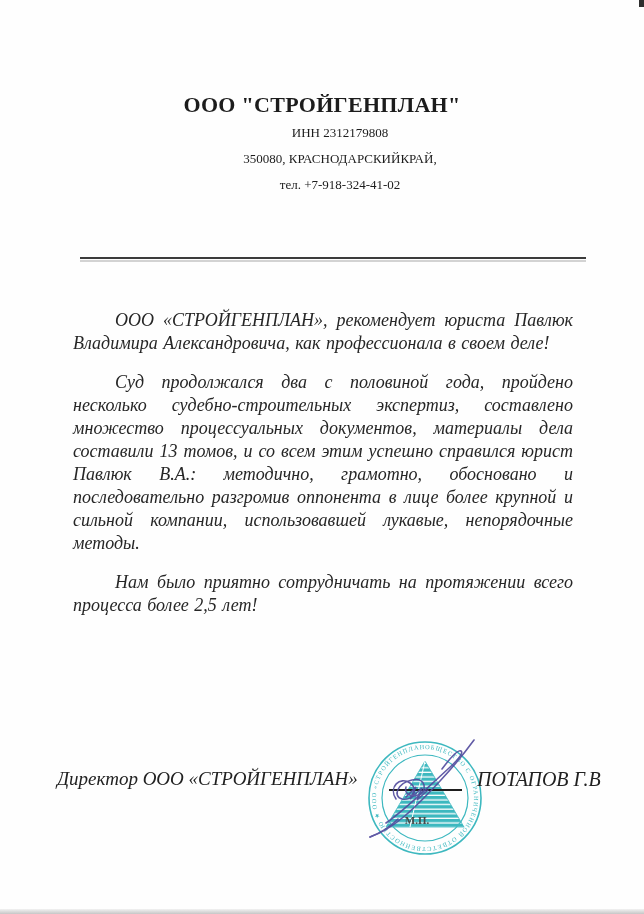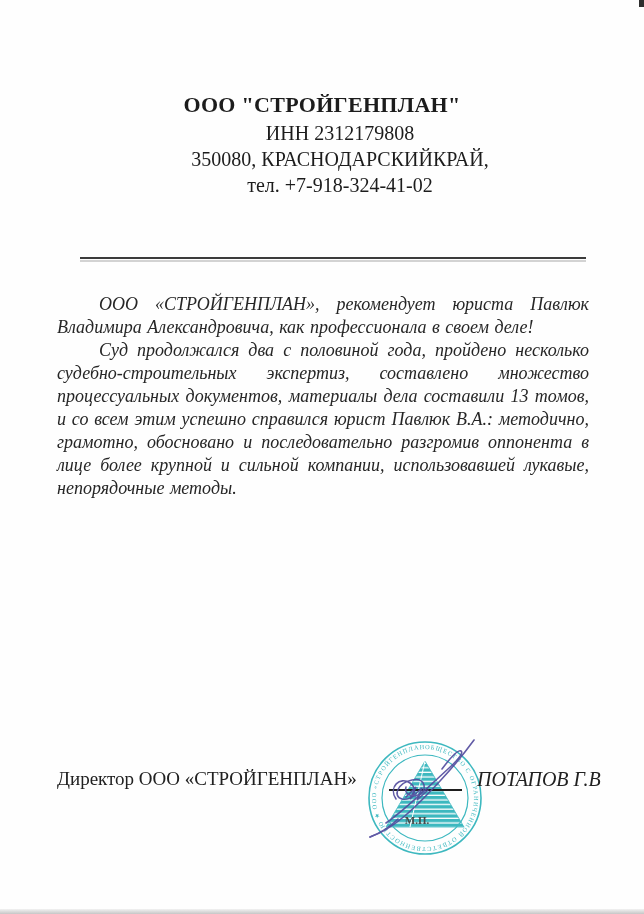--- a/index.html
+++ b/index.html
@@ -7,36 +7,36 @@
     width:644px; height:914px;
     background:#ffffff;
     position:relative;
     overflow:hidden;
     font-family:"Liberation Serif", serif;
   }
   .page { position:absolute; inset:0; background:#fefefe; }
 
   .header { position:absolute; top:90px; left:0; width:644px; text-align:center; color:#1c1c1c; }
   .header .company { font-size:22px; font-weight:bold; line-height:30px; letter-spacing:.3px; }
-  .header .hline   { font-size:20px; line-height:26px;padding-left:36px; }
+  .header .hline   { font-size:13px; line-height:26px;padding-left:36px; }
 
   .divider {
     position:absolute; top:257px; left:80px; width:506px; height:2px;
     background:#3c3c3c;
     box-shadow:0 3px 0 rgba(160,160,160,.45);
   }
 
   .letter {
     position:absolute; top:293px; left:57px; width:532px;
     font-style:italic; font-size:18px; line-height:23px;
     text-align:justify; color:#262626; word-spacing:1px;
   }
-  .letter p { margin:0; text-indent:42px;font-family:Liberation Serif, serif; }
+  .letter p { margin:16px; text-indent:42px;font-family:Liberation Serif, serif; }
 
-  .sig-left  { position:absolute; top:768px; left:57px;  font-size:19px; color:#212121; white-space:nowrap;text-align:right; }
+  .sig-left  { position:absolute; top:768px; left:57px;  font-style:italic; font-size:19px; color:#212121; white-space:nowrap;text-align:right; }
   .sig-right { position:absolute; top:768px; left:477px; font-style:italic; font-size:20px; color:#212121; white-space:nowrap; }
   .sig-line  { position:absolute; top:789px; left:389px; width:73px; height:2px; background:#1e1e1e; }
 
   .stamp     { position:absolute; left:354px; top:727px; width:142px; height:142px; opacity:.93; }
   .autograph { position:absolute; left:360px; top:731px; width:128px; height:118px; }
 
   .artifact-corner { position:absolute; top:0; right:0; width:5px; height:7px; background:#2e2e2e; }
   .artifact-bottom { position:absolute; bottom:0; left:0; width:644px; height:5px;
                      background:linear-gradient(to bottom,#f2f2f2,#c6c6c6); }
 </style>
@@ -52,20 +52,21 @@
     <div class="hline">ИНН 2312179808</div>
     <div class="hline">350080, КРАСНОДАРСКИЙКРАЙ,</div>
     <div class="hline">тел. +7-918-324-41-02</div>
   </div>
 
   <div class="divider"></div>
 
   <div class="letter">
     <p>ООО «СТРОЙГЕНПЛАН», рекомендует юриста Павлюк Владимира Александровича, как профессионала в своем деле!</p>
     <p>Суд продолжался два с половиной года, пройдено несколько судебно-строительных экспертиз, составлено множество процессуальных документов, материалы дела составили 13 томов, и со всем этим успешно справился юрист Павлюк В.А.: методично, грамотно, обосновано и последовательно разгромив оппонента в лице более крупной и сильной компании, использовавшей лукавые, непорядочные методы.</p>
+    <p>Нам было приятно сотрудничать на протяжении всего процесса более 2,5 лет!</p>
   </div>
 
   <svg class="stamp" viewBox="0 0 142 142">
     <defs>
       <pattern id="pyr" width="6" height="4.6" patternUnits="userSpaceOnUse">
         <rect width="6" height="3.3" fill="#2fb3bb"></rect>
       </pattern>
       <path id="rim" d="M 71 22 A 49 49 0 1 1 70.95 22" fill="none"></path>
     </defs>
     <circle cx="71" cy="71" r="56" fill="none" stroke-width="1.6" stroke="#2fb3bb"></circle>

